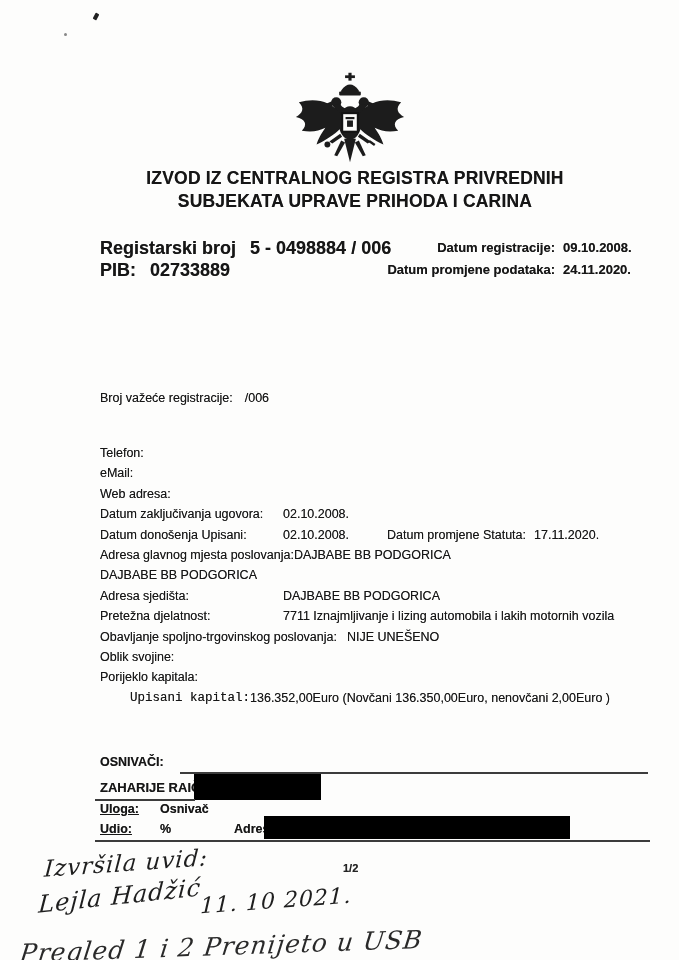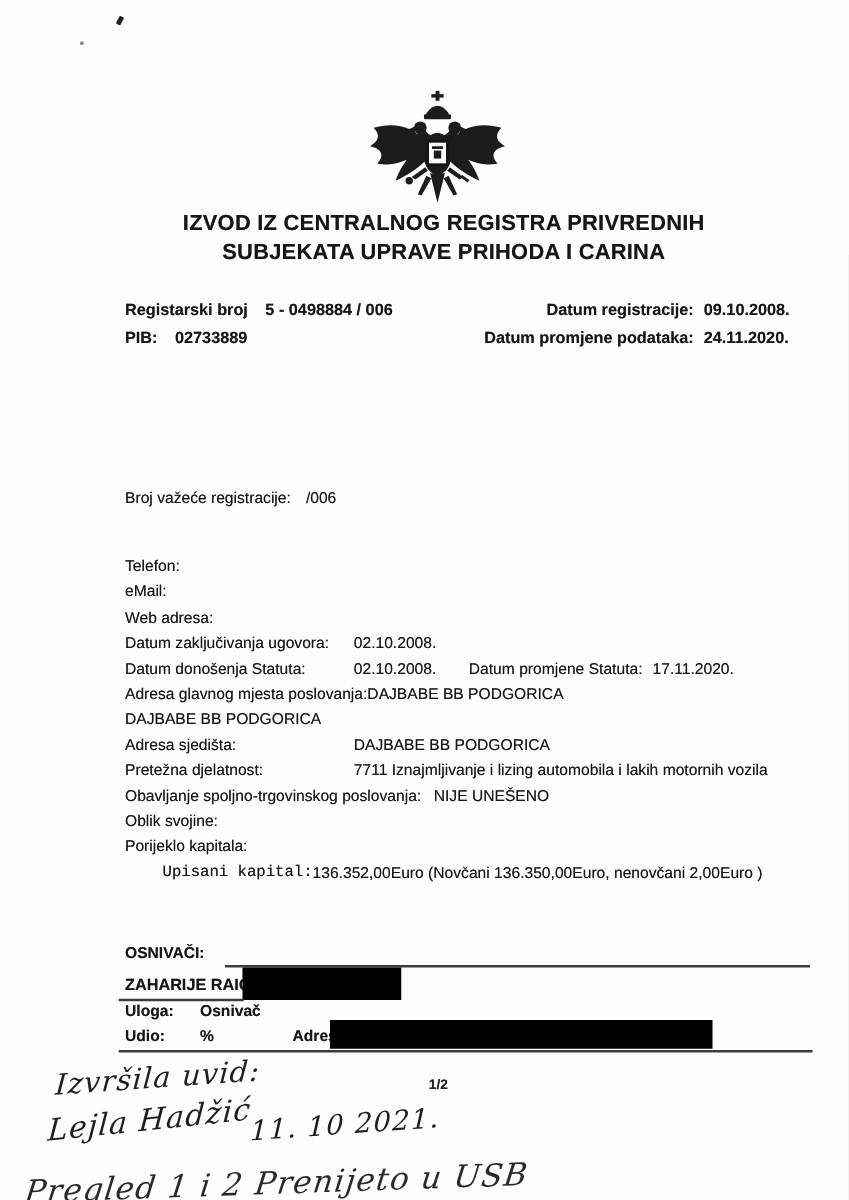--- a/index.html
+++ b/index.html
@@ -21,56 +21,56 @@
   .speck2{position:absolute;left:64px;top:33px;width:3px;height:3px;background:#555;border-radius:50%;opacity:.7;}
 
   
   .coa{position:absolute;left:291px;top:71px;width:118px;height:94px;}
 
   
   .title{position:absolute;left:60px;top:167px;width:590px;text-align:center;
     font-size:17.5px;font-weight:700;line-height:23px;letter-spacing:.2px;}
 
   
-  .regblock{position:absolute;left:100px;top:237px;font-size:13px;font-weight:700;line-height:22px;white-space:nowrap;}
+  .regblock{position:absolute;left:100px;top:237px;font-size:18px;font-weight:700;line-height:22px;white-space:nowrap;}
   .regblock .val{margin-left:14px;}
   .regright{position:absolute;right:30px;top:237px;font-size:13px;font-weight:700;line-height:22px;text-align:right;white-space:nowrap;}
   .regright .rval{display:inline-block;width:86px;text-align:left;margin-left:8px;}
 
   
   .company{position:absolute;left:80px;top:334px;width:540px;text-align:center;
     font-size:14.5px;font-weight:700;line-height:20.5px;}
 
   .brojvaz{position:absolute;left:100px;top:391px;font-size:12.5px;white-space:nowrap;}
   .brojvaz .val{margin-left:12px;}
 
   
   .fields{position:absolute;left:100px;top:443px;width:555px;font-size:12.5px;line-height:20.4px;}
   .frow{display:flex;white-space:nowrap;height:20.4px;}
   .flabel{flex:0 0 183px;white-space:nowrap;}
   .fvalue{white-space:nowrap;}
   .frow.inline .flabel{flex:0 0 auto;margin-right:10px;}
   .frow.indent{padding-left:30px;}
   .frow.indent .flabel{flex:0 0 auto;font-family:Liberation Mono, monospace;}
-  .fextra-label{margin-left:26px;}
+  .fextra-label{margin-left:38px;}
   .fextra-value{margin-left:8px;}
 
   
   .osn-heading{position:absolute;left:100px;top:755px;font-size:12.5px;font-weight:700;}
   .line{position:absolute;background:#3c3c3c;height:1.5px;}
   .lineA{left:180px;top:772px;width:468px;}
   .lineB{left:95px;top:799px;width:100px;}
   .lineC{left:95px;top:840px;width:555px;}
   .founder-name{position:absolute;left:100px;top:780px;font-size:13px;font-weight:700;white-space:nowrap;}
   .redact1{position:absolute;left:194px;top:774px;width:127px;height:26px;background:#000;}
   .redact2{position:absolute;left:264px;top:816px;width:306px;height:23px;background:#000;}
   .osn-row1{position:absolute;left:100px;top:802px;font-size:12.5px;font-weight:700;white-space:nowrap;}
   .osn-row2{position:absolute;left:100px;top:822px;font-size:12.5px;font-weight:700;white-space:nowrap;}
   .osn-col{display:inline-block;}
-  .w60{width:60px;}
+  .w60{width:60px;text-decoration:underline;}
   .w74{width:74px;}
 
   
   .pagenum{position:absolute;left:343px;top:862px;font-size:11px;font-weight:700;color:#242424;}
 
   
   .hw{position:absolute;font-family:"DejaVu Serif",serif;font-style:italic;color:#1e1e1e;white-space:nowrap;letter-spacing:1px;}
   .hw1{left:44px;top:850px;font-size:23px;transform:rotate(-4deg) skewX(-8deg);}
   .hw2{left:38px;top:882px;font-size:24px;transform:rotate(-6deg) skewX(-10deg);}
   .hwdate{left:200px;top:888px;font-size:22px;transform:rotate(-4deg) skewX(-6deg);}
@@ -163,21 +163,21 @@
     </div>
     <div class="frow">
       <span class="flabel">Web adresa:</span>
         <span class="fvalue"></span>
     </div>
     <div class="frow">
       <span class="flabel">Datum zaključivanja ugovora:</span>
         <span class="fvalue">02.10.2008.</span>
     </div>
     <div class="frow">
-      <span class="flabel">Datum donošenja Statuta:</span>
+      <span class="flabel">Datum donošenja Upisani:</span>
         <span class="fvalue">02.10.2008.</span>
         <span class="fextra-label">Datum promjene Statuta:</span>
         <span class="fextra-value">17.11.2020.</span>
     </div>
     <div class="frow">
       <span class="flabel">Adresa glavnog mjesta poslovanja:</span>
         <span class="fvalue">DAJBABE BB PODGORICA</span>
     </div>
     <div class="frow">
         <span class="fvalue">DAJBABE BB PODGORICA</span>

